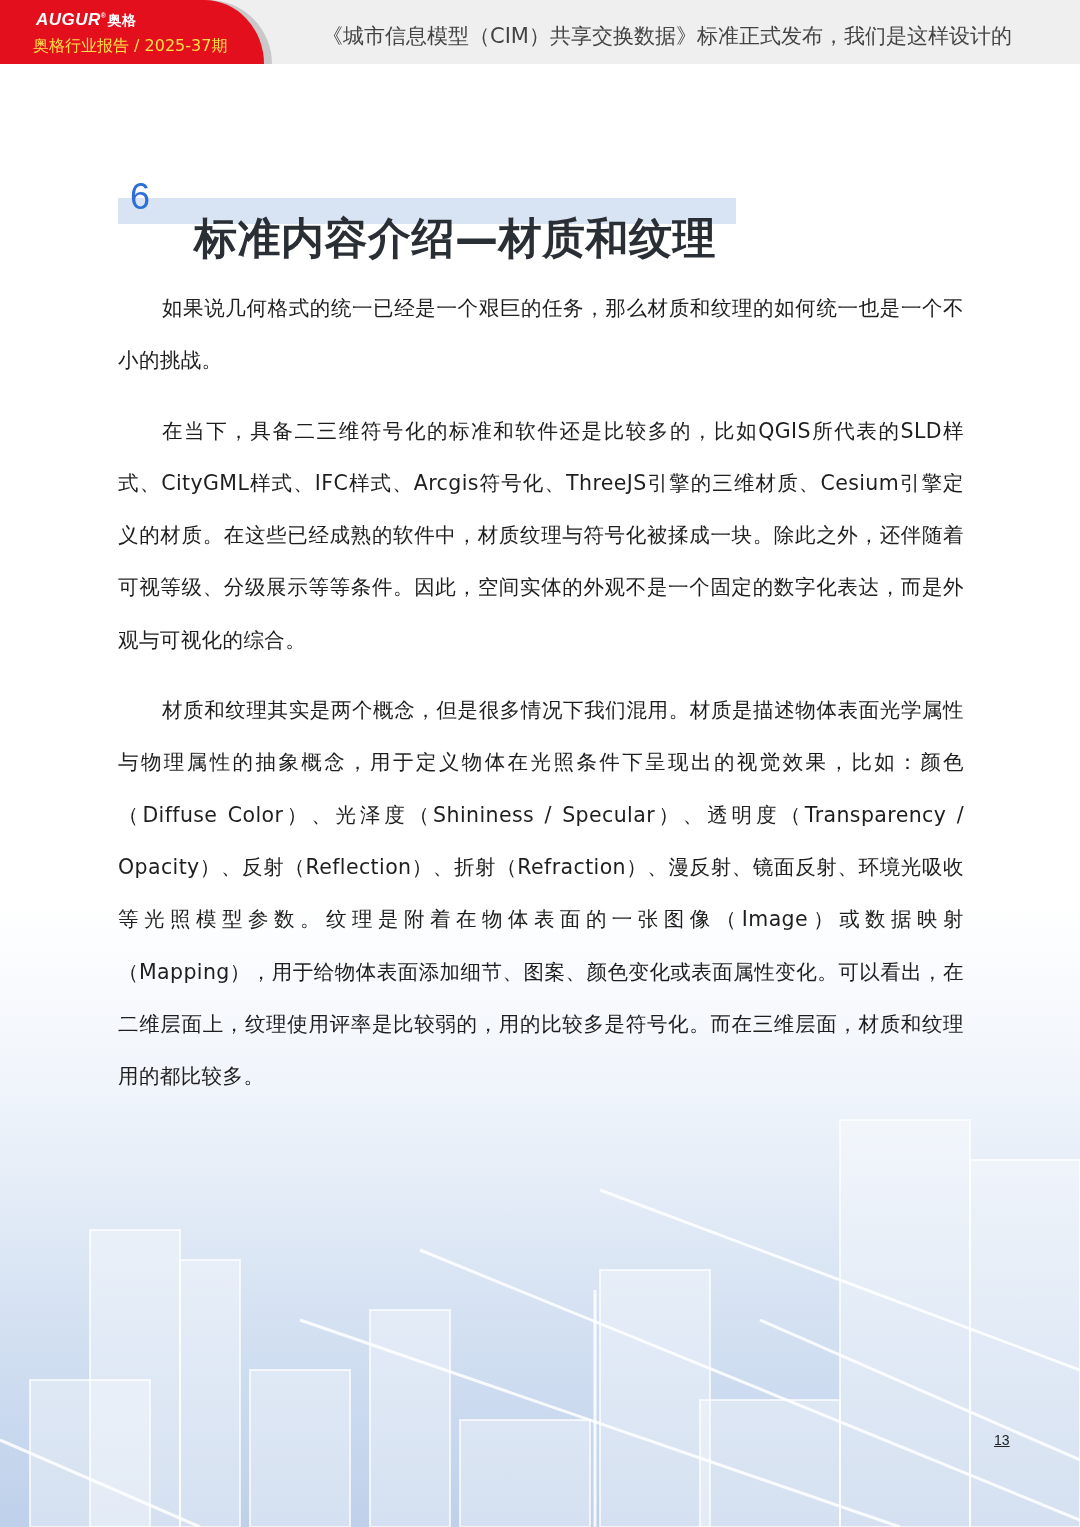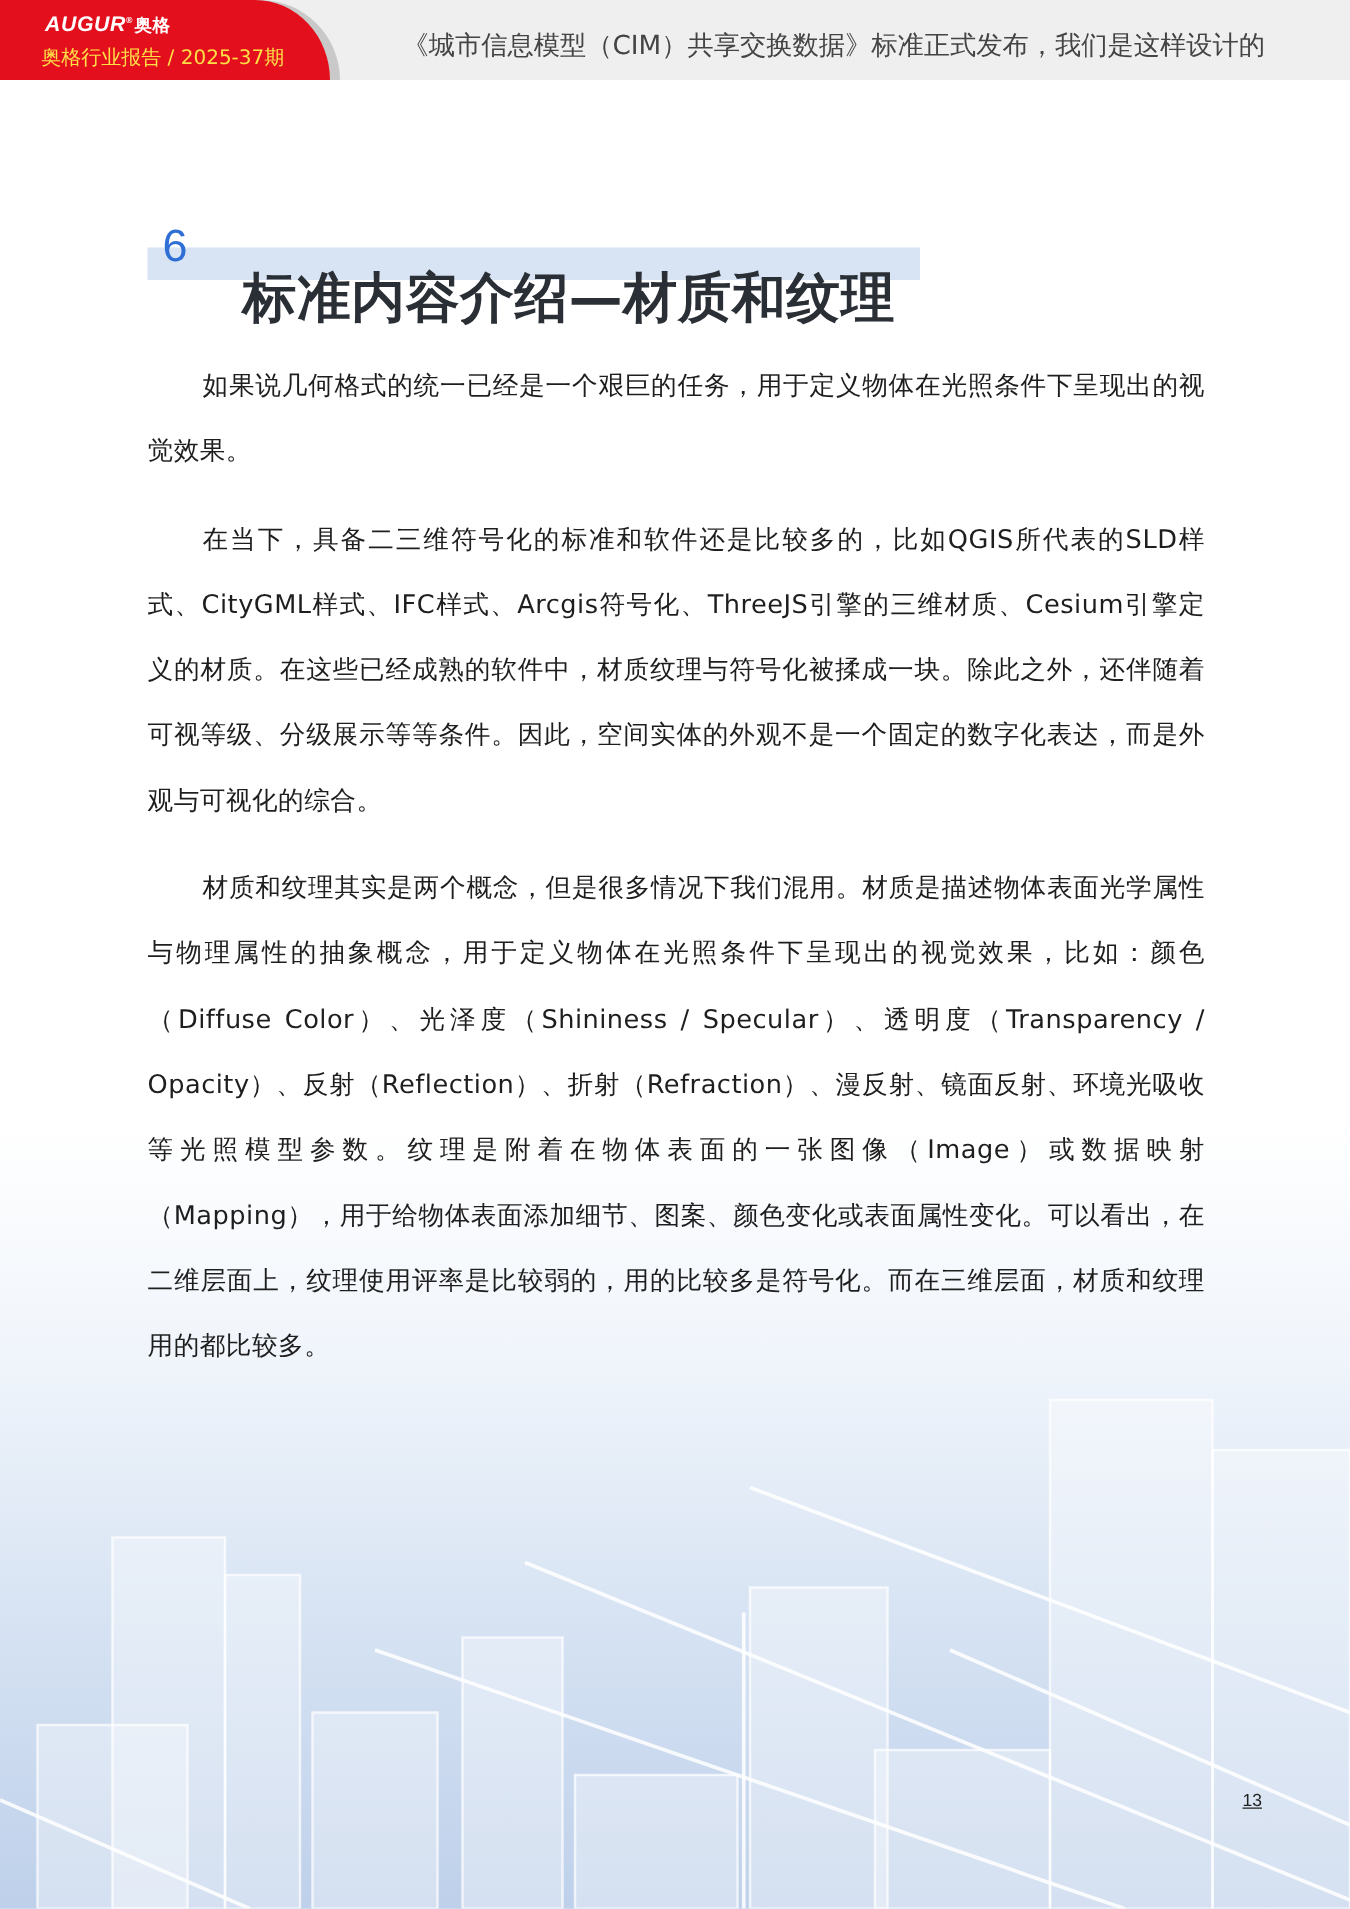--- a/index.html
+++ b/index.html
@@ -109,18 +109,18 @@
   </svg>
 </div>
 
 <div class="section-title">
   <div class="title-bar"></div>
   <div class="title-num">6</div>
   <div class="title-text">标准内容介绍—材质和纹理</div>
 </div>
 
 <div class="body">
-  <p class="para">如果说几何格式的统一已经是一个艰巨的任务，用于定义物体在光照条件下呈现出的视觉效果。</p>
+  <p class="para">如果说几何格式的统一已经是一个艰巨的任务，那么材质和纹理的如何统一也是一个不小的挑战。</p>
   <p class="para">在当下，具备二三维符号化的标准和软件还是比较多的，比如QGIS所代表的SLD样式、CityGML样式、IFC样式、Arcgis符号化、ThreeJS引擎的三维材质、Cesium引擎定义的材质。在这些已经成熟的软件中，材质纹理与符号化被揉成一块。除此之外，还伴随着可视等级、分级展示等等条件。因此，空间实体的外观不是一个固定的数字化表达，而是外观与可视化的综合。</p>
   <p class="para">材质和纹理其实是两个概念，但是很多情况下我们混用。材质是描述物体表面光学属性与物理属性的抽象概念，用于定义物体在光照条件下呈现出的视觉效果，比如：颜色（Diffuse Color）、光泽度（Shininess / Specular）、透明度（Transparency / Opacity）、反射（Reflection）、折射（Refraction）、漫反射、镜面反射、环境光吸收等光照模型参数。纹理是附着在物体表面的一张图像（Image）或数据映射（Mapping），用于给物体表面添加细节、图案、颜色变化或表面属性变化。可以看出，在二维层面上，纹理使用评率是比较弱的，用的比较多是符号化。而在三维层面，材质和纹理用的都比较多。</p>
 </div>
 
 <div class="page-num">13</div>
 
 </body></html>

